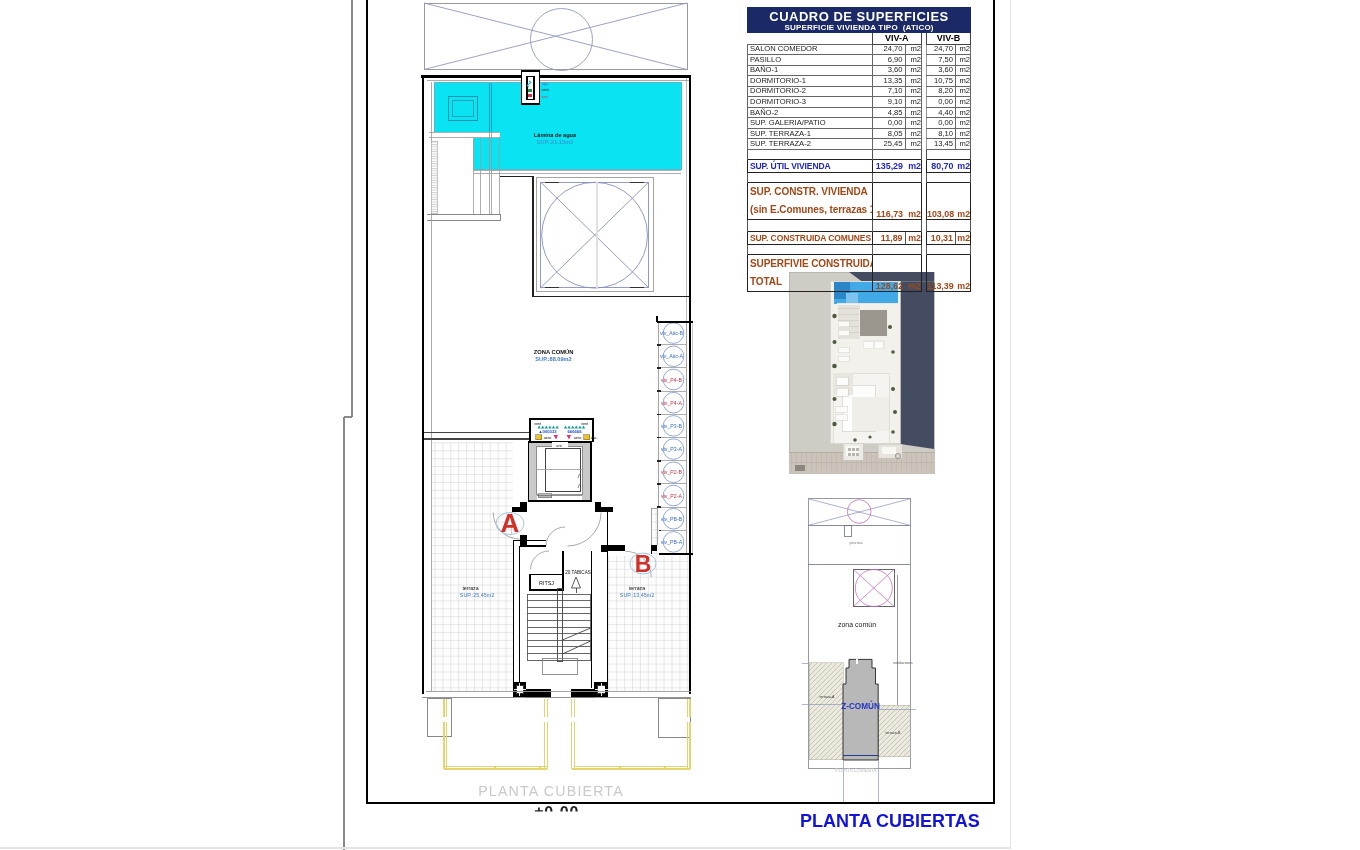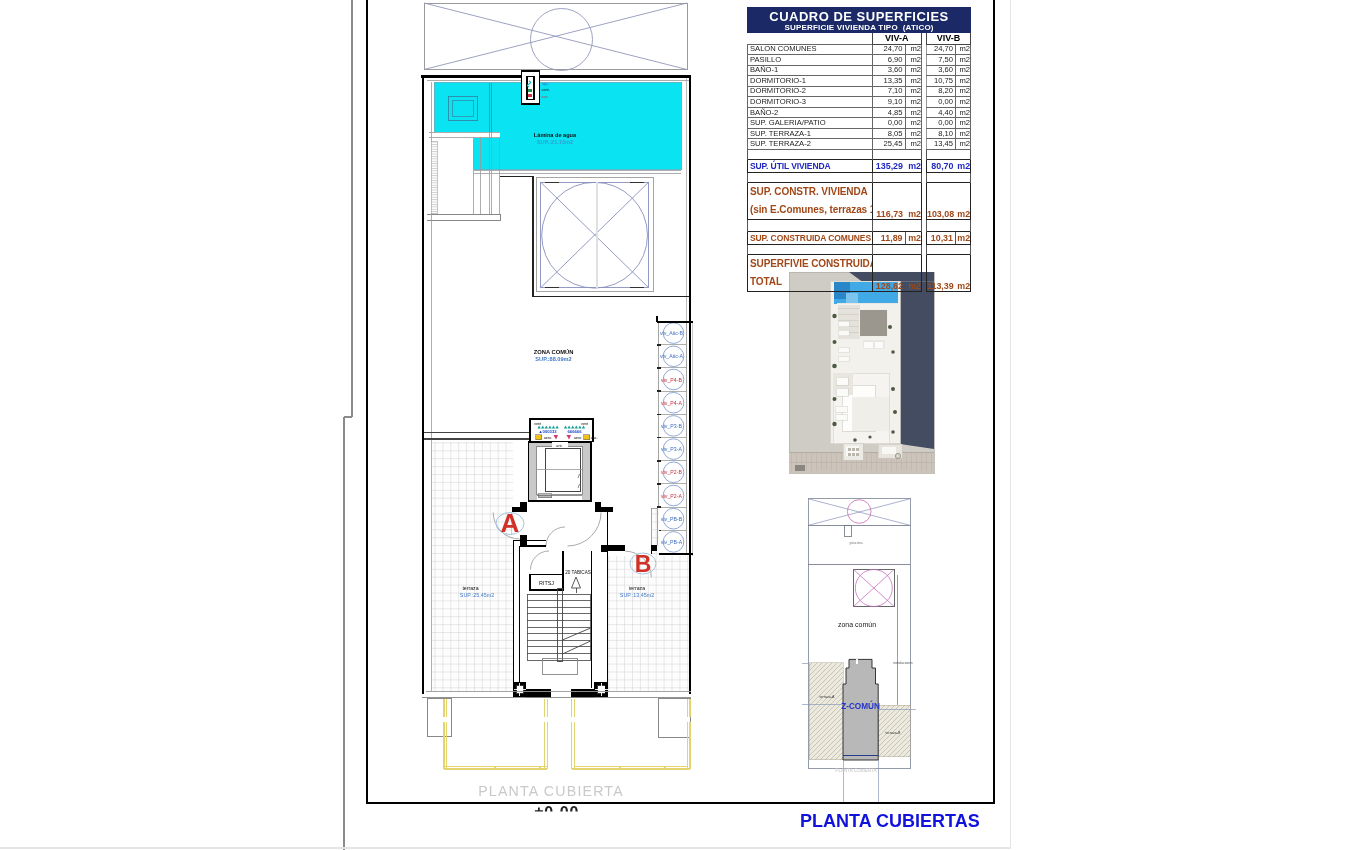--- a/index.html
+++ b/index.html
@@ -456,21 +456,21 @@
               <div class="h2">SUPERFICIE VIVIENDA TIPO&nbsp; (ATICO)</div>
             </td>
           </tr>
 <tr class="vh">
             <td class="lab nb"></td>
             <td colspan="2" class="vcol">VIV-A</td>
             <td class="gap"></td>
             <td colspan="2" class="vcol">VIV-B</td>
           </tr>
 <tr class="dr">
-            <td class="lab">SALON COMUNES</td>
+            <td class="lab">SALON COMEDOR</td>
             <td class="num">24,70</td>
             <td class="m2">m2</td>
             <td class="gap"></td>
             <td class="num">24,70</td>
             <td class="m2">m2</td>
           </tr>
 <tr class="dr">
             <td class="lab">PASILLO</td>
             <td class="num">6,90</td>
             <td class="m2">m2</td>

